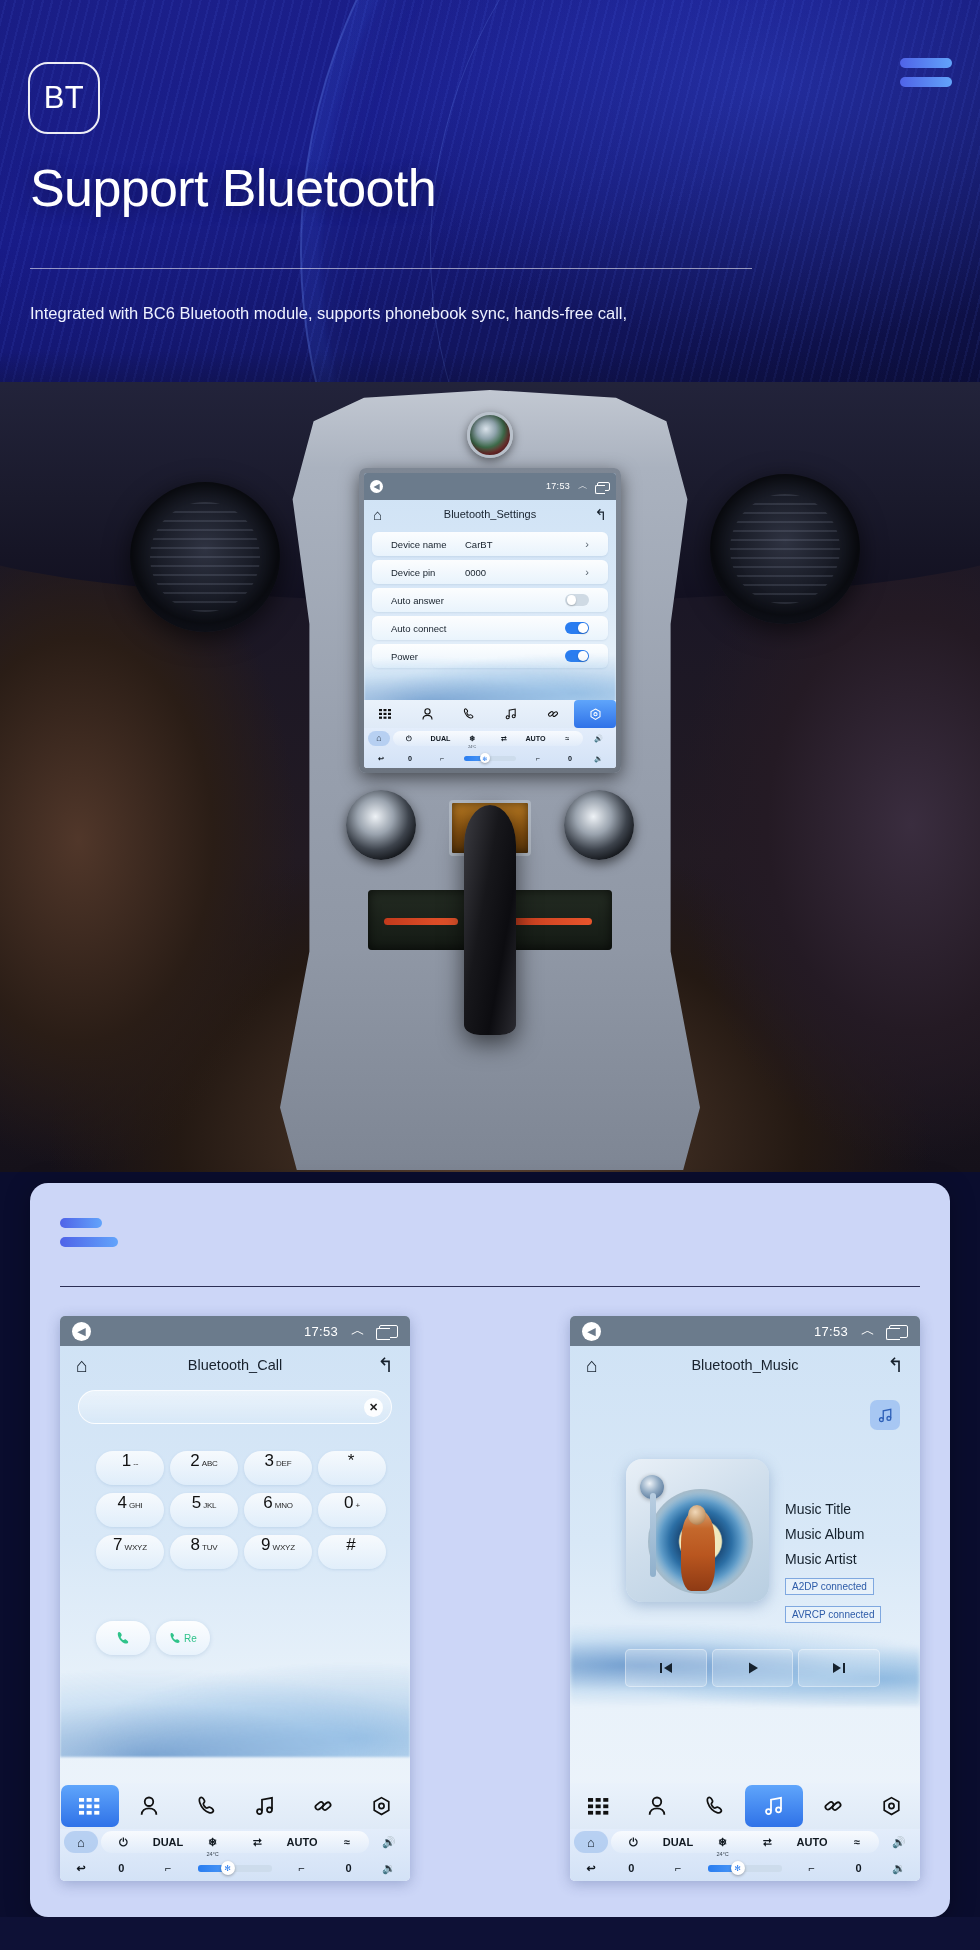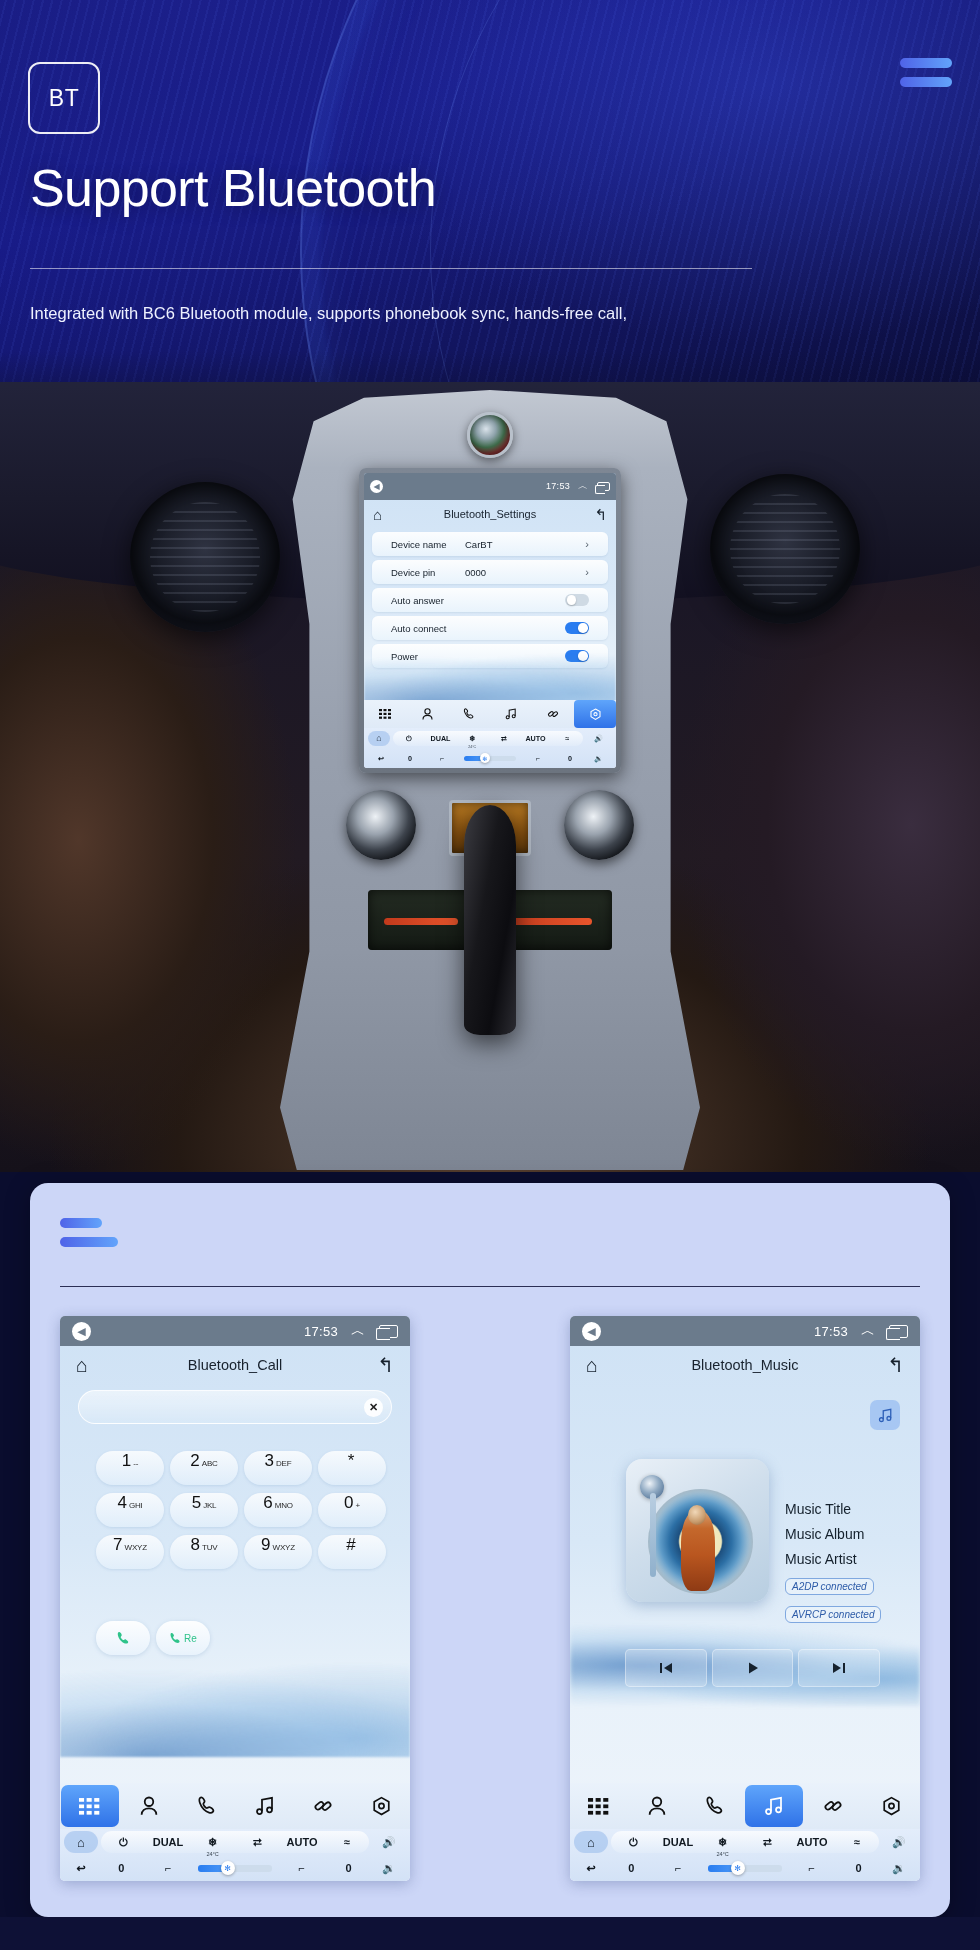--- a/index.html
+++ b/index.html
@@ -37,24 +37,24 @@
     position: absolute; width: 980px; height: 980px; border-radius: 50%;
     left: 430px; top: -240px; border: 1px solid rgba(120,160,255,.18);
   }
   .hero-fade {
     position: absolute; left:0; right:0; bottom: 0; height: 120px;
     background: linear-gradient(to bottom, rgba(9,11,45,0), #0b0d33 85%);
   }
 
   .bt-badge {
     position: absolute; left: 28px; top: 62px;
-    width: 72px; height: 72px; border-radius: 12px;
+    width: 72px; height: 72px; border-radius: 20px;
     border: 2px solid rgba(255,255,255,.92);
     display: flex; align-items: center; justify-content: center;
-    color: #fff; font-size: 23px; letter-spacing: .5px; font-weight: 400;
+    color: #fff; font-size: 31px; letter-spacing: .5px; font-weight: 400;
   }
   .hamburger {
     position: absolute; right: 28px; top: 58px;
     display: flex; flex-direction: column; gap: 9px; align-items: flex-end;
   }
   .hamburger i {
     display: block; height: 10px; border-radius: 5px;
     background: linear-gradient(90deg, #4f63e8 0%, #62a4fb 100%);
   }
   .hamburger i:nth-child(1) { width: 52px; }
@@ -329,23 +329,23 @@
     background: radial-gradient(circle at 40% 35%, #eef3f8 0%, #8fa9c2 45%, #3d5f86 100%);
     box-shadow: 0 1px 4px rgba(0,0,0,.3);
   }
   .turntable .arm::after {
     content:''; position:absolute; left: 10px; top: 18px; width: 6px; height: 84px;
     background: linear-gradient(180deg, #b9cee1, #8fb0cc); border-radius: 3px;
   }
   .mus-meta { position: absolute; left: 215px; top: 185px; display:flex; flex-direction:column; gap: 9px; }
   .mus-meta .m { font-size: 14px; color:#14202c; }
   .mus-chip {
-    display:inline-block; border: 1px solid #7fa8e0; border-radius: 6px;
+    display:inline-block; border: 1px solid #7fa8e0; border-radius: 0;
     padding: 2px 6px; font-size: 10px; color:#2d5ba8; background: rgba(255,255,255,.30);
-    margin-top: 2px; width: fit-content; font-style: italic;
+    margin-top: 2px; width: fit-content;
   }
   .mus-controls { position: absolute; left: 55px; right: 40px; top: 333px; display:flex; gap: 5px; }
   .mus-controls .c {
     flex: 1; height: 38px; border-radius: 5px;
     background: rgba(255,255,255,.22); border: 1px solid rgba(255,255,255,.38);
     display:flex; align-items:center; justify-content:center; font-size: 17px; color:#16222e;
   }
   .mus-wave {
     position:absolute; left:0; right:0; top: 300px; height: 90px;
     background:

